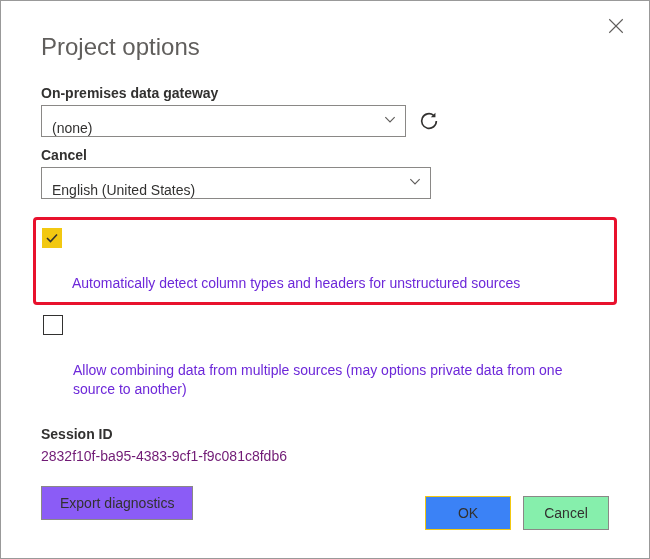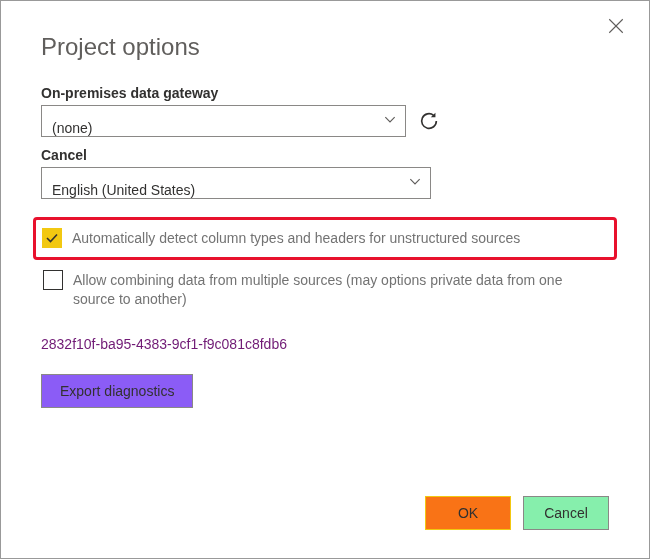--- a/index.html
+++ b/index.html
@@ -84,22 +84,23 @@
       padding: 8px 6px;
       margin: 18px -8px 10px -8px;
     }
     .check-row {
       display: flex;
       align-items: flex-start;
       gap: 10px;
     }
     .check-row .text {
       line-height: 1.4;
-      color: #737373;
+      color: #6d28d9;
       padding-top: 1px;
+      margin-top: 45px;
     }
     .checkbox {
       width: 20px;
       height: 20px;
       border: 1px solid #323130;
       flex: 0 0 20px;
       display: flex;
       align-items: center;
       justify-content: center;
       cursor: pointer;
@@ -136,21 +137,21 @@
       height: 34px;
       min-width: 86px;
       border: 1px solid #8a8886;
       background: #86efac;
       font-family: inherit;
       font-size: 14px;
       cursor: pointer;
       color: #323130;
     }
     .btn.primary {
-      background: #f97316;
+      background: #3b82f6;
       border-color: #f2c811;
       margin-left: 8px;
     }
   </style>
 </head>
 <body>
 
 <div class="outer">
 <div class="dialog">
 
@@ -205,20 +206,21 @@
       <div class="text">Automatically detect column types and headers for unstructured sources</div>
     </div>
   </div>
 
   <div class="check-row second-check">
     <div class="checkbox"></div>
     <div class="text">Allow combining data from multiple sources (may options private data from one source to another)</div>
   </div>
 
   <div class="session-block">
+    <div class="session-label">Session ID</div>
     <div class="session-value">2832f10f-ba95-4383-9cf1-f9c081c8fdb6</div>
   </div>
 
   <button class="export-btn">Export diagnostics</button>
 
   <div class="footer">
     <button class="btn primary">OK</button>
     <button class="btn">Cancel</button>
   </div>
 

